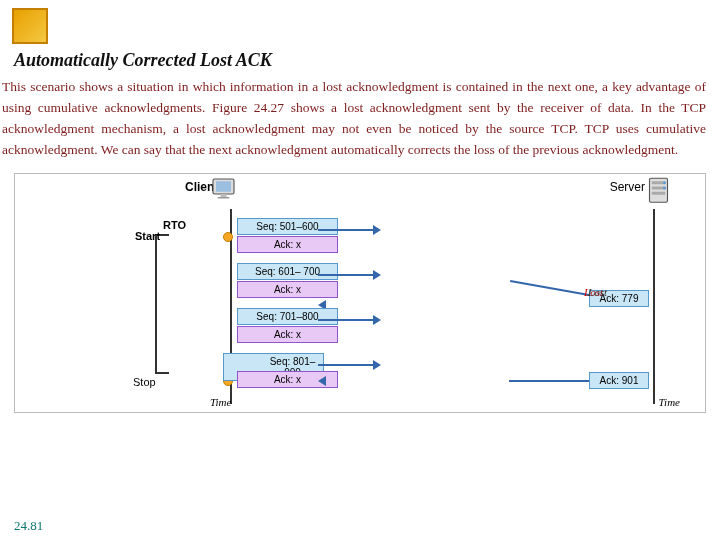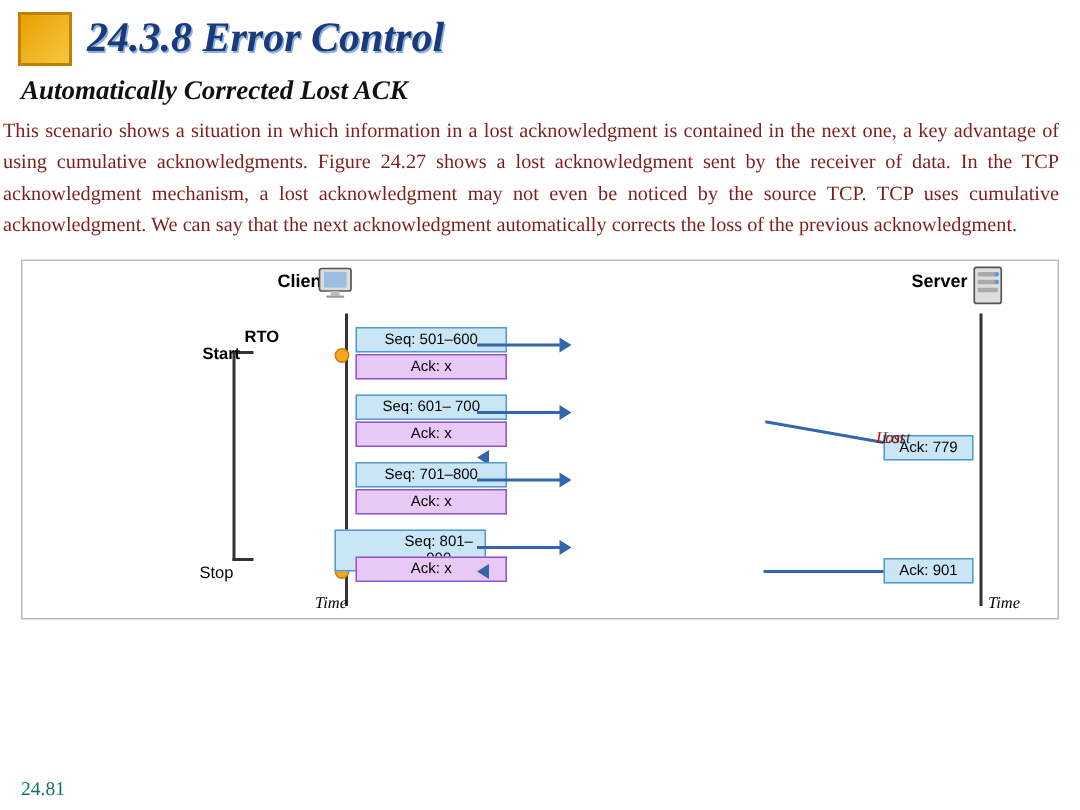--- a/index.html
+++ b/index.html
@@ -77,21 +77,21 @@
       font-size: 12px;
       font-weight: bold;
       font-family: Arial, sans-serif;
     }
 
     .server-label {
       position: absolute;
       top: 6px;
       right: 60px;
       font-size: 12px;
-      font-weight: bold;
+      font-weight: normal;
       font-family: Arial, sans-serif;
     }
 
     
     .client-icon {
       position: absolute;
       top: 2px;
       left: 195px;
     }
 
@@ -218,21 +218,20 @@
       font-size: 13px;
       font-family: 'Times New Roman', serif;
       color: #0f766e;
     }
   </style>
 </head>
 <body>
 
 <div class="header">
   <div class="header-icon"></div>
-  <div class="header-title">24.3.8  Error Control</div>
 </div>
 
 <div class="subtitle">Automatically Corrected Lost ACK</div>
 
 <div class="body-text">This scenario shows a situation in which information in a lost acknowledgment is contained in the next one, a key advantage of using cumulative acknowledgments. Figure 24.27 shows a lost acknowledgment sent by the receiver of data. In the TCP acknowledgment mechanism, a lost acknowledgment may not even be noticed by the source TCP. TCP uses cumulative acknowledgment. We can say that the next acknowledgment automatically corrects the loss of the previous acknowledgment.</div>
 
 <div class="diagram-area">
   <div class="diagram-inner">
 
     <div class="client-label">Client</div>

